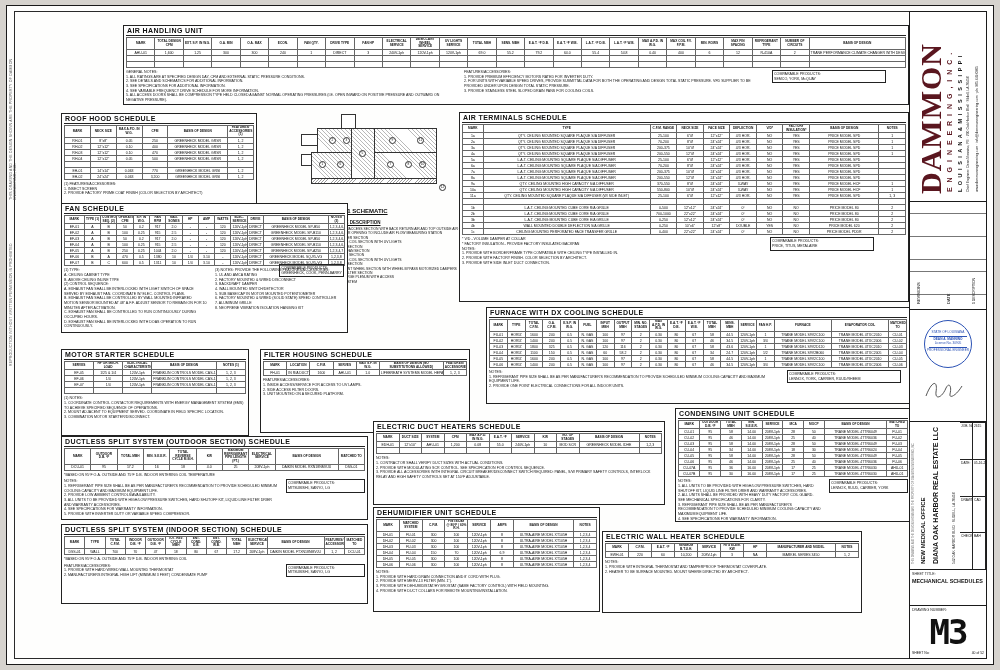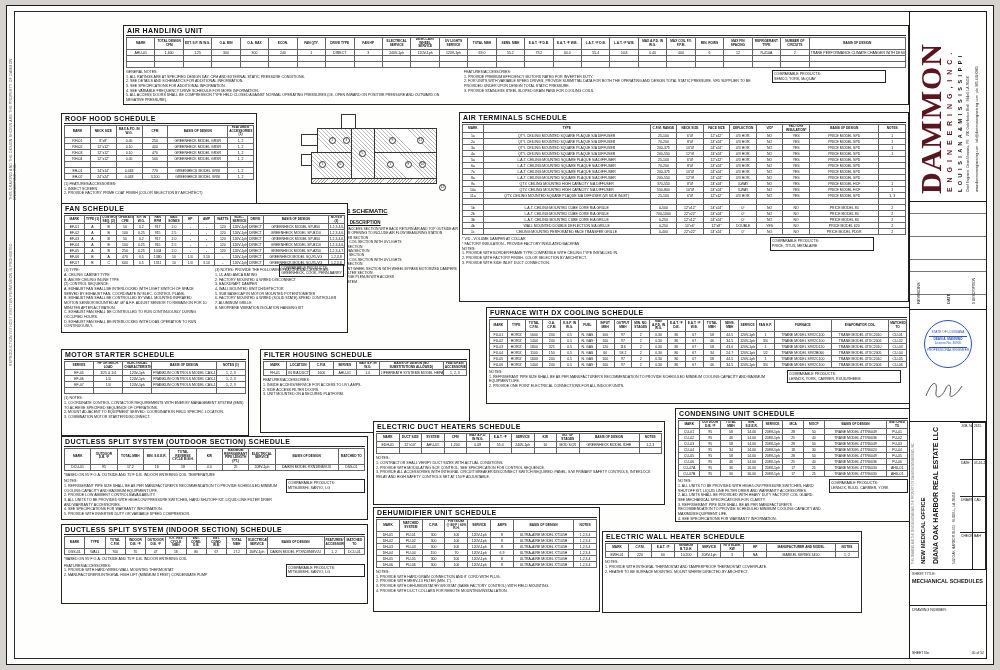--- a/index.html
+++ b/index.html
@@ -1434,17 +1434,18 @@
         <div>CHECKED BY:</div>
         <div>BAH</div>
       </div>
     </div>
     <div class="tb-sec" style="top:558px;height:36px;padding:2px">
       <div class="lbl">SHEET TITLE:</div>
       <div style="font-size:5.4px;font-weight:bold;margin-top:2px">MECHANICAL SCHEDULES</div>
     </div>
     <div class="tb-sec" style="top:594px;height:50px;border-bottom:none;padding:2px">
       <div class="lbl">DRAWING NUMBER:</div>
+      <div class="m3" style="text-align:center">M3</div>
       <div style="position:absolute;bottom:1px;left:2px;font-size:3.4px">SHEET No:</div>
       <div style="position:absolute;bottom:1px;right:2px;font-size:3.4px">40   of 52</div>
     </div>
   </div>
 </div>
 
 </body></html>

